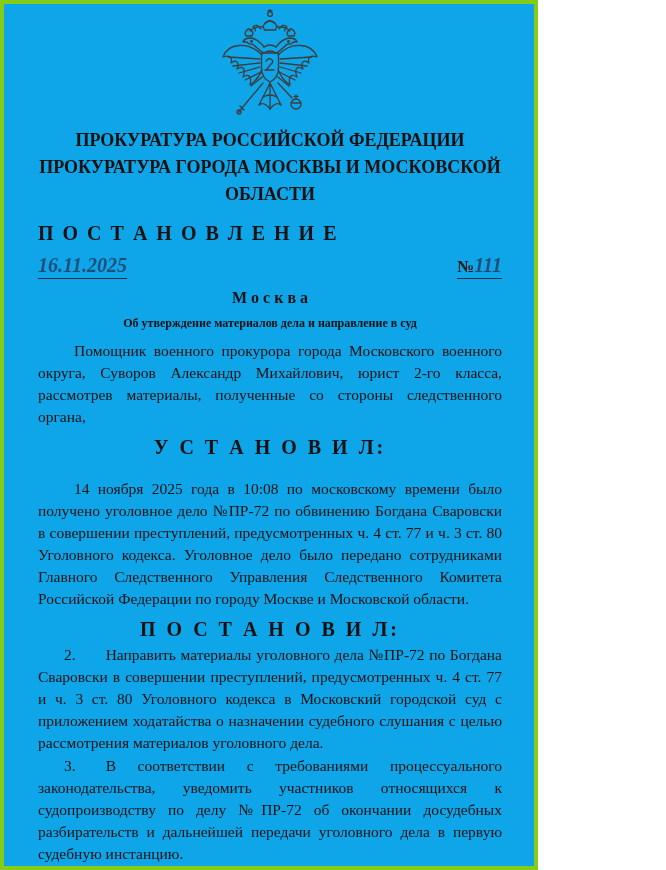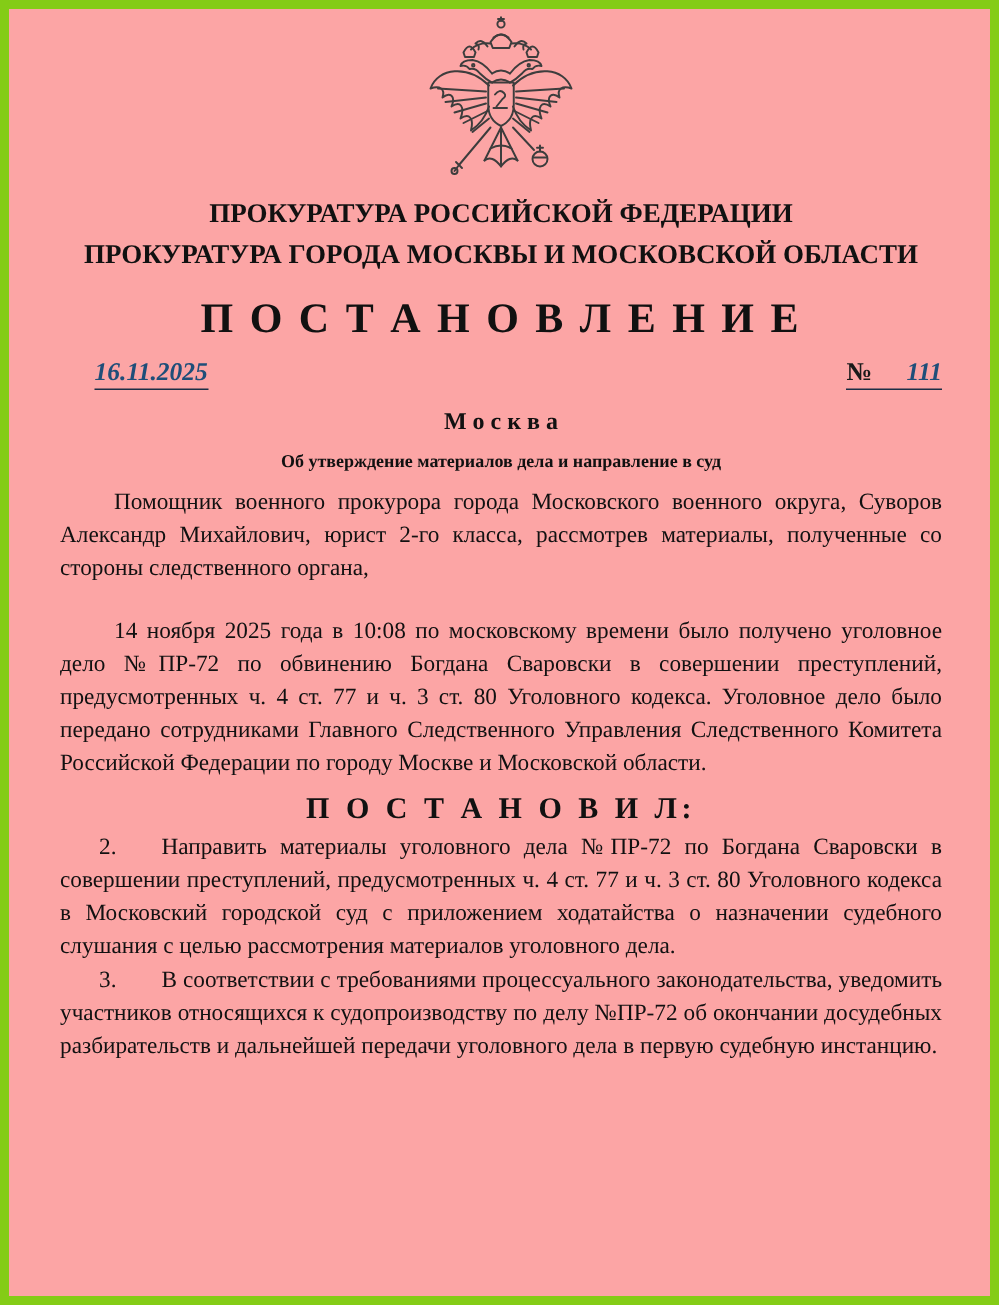--- a/index.html
+++ b/index.html
@@ -1,47 +1,46 @@
 <!DOCTYPE html>
 <html><head>
 <meta charset="utf-8">
 <style>
   html, body { margin: 0; padding: 0; background: #ffffff; }
   .page {
     position: relative;
-    width: 666px;
+    width: 538px;
     height: 870px;
     box-sizing: border-box;
-    border: 6px solid #84cc16;
-    background: #fca5a5;
+    border: 4px solid #84cc16;
+    background: #0ea5e9;
     font-family: "Liberation Serif", "DejaVu Serif", serif;
     color: #111111;
     padding: 0 32px 0 34px;
     overflow: hidden;
   }
   .emblem-wrap { text-align: center; margin-top: 5px; height: 112px; }
   .emblem-wrap svg { display: inline-block; }
   .eagle { stroke: #3d3d3d; fill: none; stroke-width: 1.3; stroke-linecap: round; stroke-linejoin: round; }
   .org-line {
     text-align: center; font-weight: bold; font-size: 18px; line-height: 27px;
     margin: 0;
   }
   .org-block { margin-top: 6px; }
   .doc-type {
-    text-align: center; font-weight: bold; font-size: 28px; letter-spacing: 2px;
+    text-align: left; font-weight: bold; font-size: 20px; letter-spacing: 2px;
     margin: 14px 0 0 0;
   }
   .date-row {
     display: flex; justify-content: space-between; align-items: baseline;
     margin-top: 9px; height: 24px;
   }
   .script-blue {
-    font-style: italic; font-weight: bold; font-size: 17px;
+    font-style: italic; font-weight: bold; font-size: 20px;
     color: #1f4e79;
-    margin-left: 23px;
   }
   .u-line { border-bottom: 1.6px solid #1b2e45; padding-bottom: 1px; }
   .doc-no-sign { color: #1a1a1a; font-style: normal; font-weight: bold; font-size: 17px; }
   .city-line { text-align: center; font-weight: bold; font-size: 16px; margin: 11px 0 0 0; }
   .subject-line { text-align: center; font-weight: bold; font-size: 12px; margin: 9px 0 0 0; }
   .body-text { font-size: 15.5px; line-height: 22px; }
   .para {
     text-align: justify; text-indent: 36px; margin: 20px 0 0 0;
   }
   .intro-para { margin-top: 9px; }
@@ -119,20 +118,21 @@
   </div>
 
   <p class="city-line">М о с к в а</p>
 
   <p class="subject-line">Об утверждение материалов дела и направление в суд</p>
 
   <div class="body-text">
 
     <p class="para intro-para">Помощник военного прокурора города Московского военного округа, Суворов Александр Михайлович,  юрист 2-го класса, рассмотрев материалы, полученные со стороны следственного органа,</p>
 
+    <p class="section-heading">У С Т А Н О В И Л:</p>
 
     <p class="para">14 ноября 2025 года в 10:08 по московскому времени было получено уголовное дело №ПР-72 по обвинению Богдана Сваровски в совершении преступлений, предусмотренных ч. 4 ст. 77 и ч. 3 ст. 80 Уголовного кодекса. Уголовное дело было передано сотрудниками Главного Следственного Управления Следственного Комитета Российской Федерации по городу Москве и Московской области.</p>
 
     <p class="section-heading">П О С Т А Н О В И Л:</p>
 
     <p class="item"><span class="item-num">2.</span><span>Направить материалы уголовного дела №ПР-72 по Богдана Сваровски в совершении преступлений, предусмотренных ч. 4 ст. 77 и ч. 3 ст. 80 Уголовного кодекса в Московский городской суд с приложением ходатайства о назначении судебного слушания с целью рассмотрения материалов уголовного дела.</span></p>
     <p class="item"><span class="item-num">3.</span><span>В соответствии с требованиями процессуального законодательства, уведомить участников относящихся к судопроизводству по делу №ПР-72 об окончании досудебных разбирательств и дальнейшей передачи уголовного дела в первую судебную инстанцию.</span></p>
   </div>
 
 </div>

